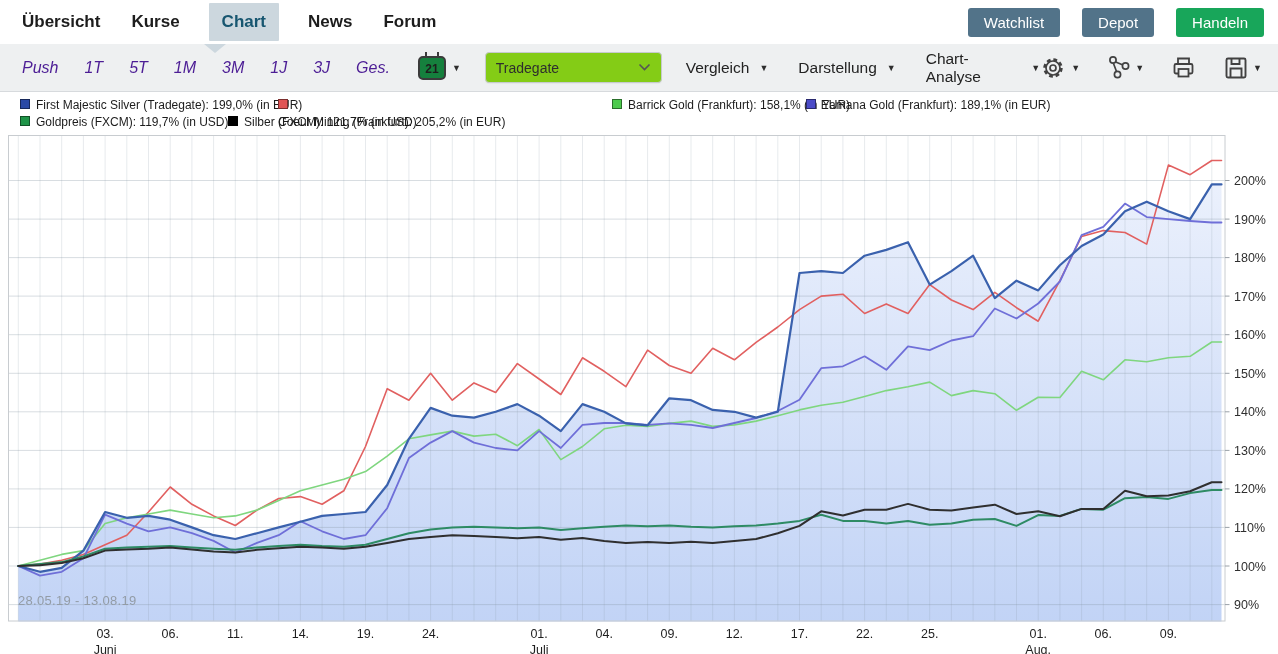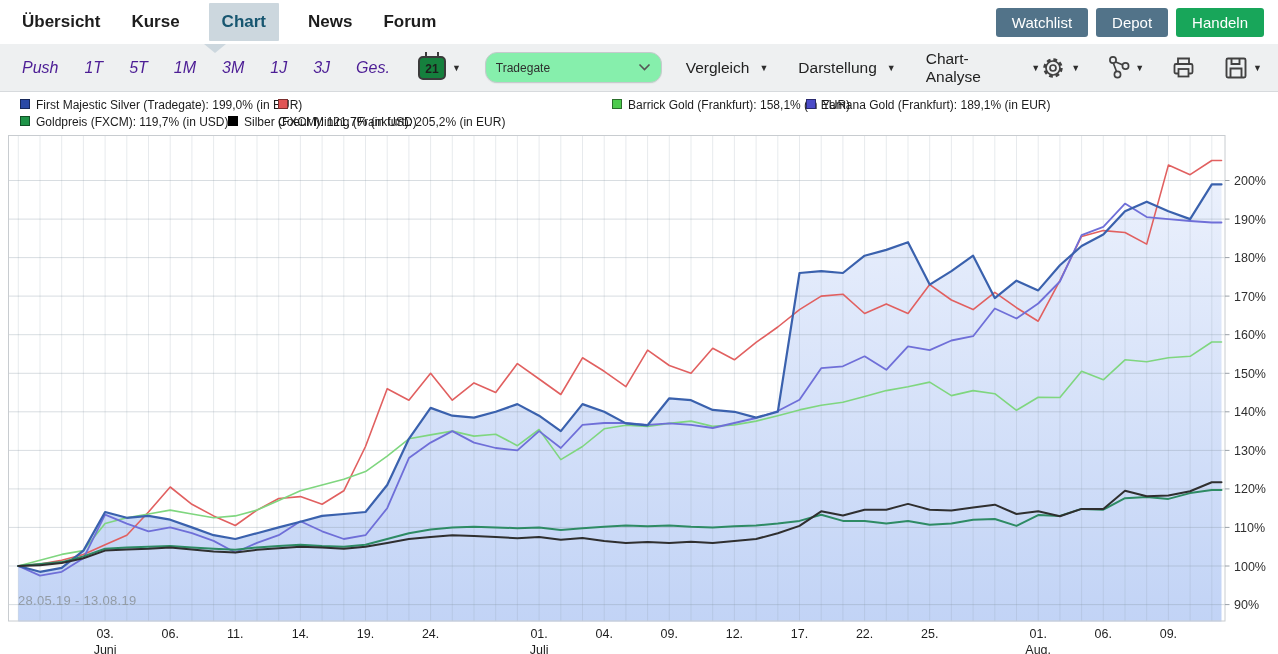--- a/index.html
+++ b/index.html
@@ -4,42 +4,42 @@
 <style>
   * { margin:0; padding:0; box-sizing:border-box; }
   html,body { width:1278px; height:654px; background:#fff; overflow:hidden;
               font-family:"Liberation Sans", sans-serif; }
 
   
   .nav { height:44px; display:flex; align-items:center; padding:0 14px 0 20px; background:#fff; }
   .tabs { display:flex; align-items:center; gap:27px; }
   .tab { font-size:17px; font-weight:600; color:#1d1d1d; cursor:pointer; padding:9px 2px; }
   .tab.active { background:#ccd7de; color:#175670; padding:9px 13px; border-radius:1px; }
-  .nav-buttons { margin-left:auto; display:flex; gap:8px; }
+  .nav-buttons { margin-left:auto; display:flex; gap:22px; }
   .nav-btn { border:none; color:#fff; font-size:15px; font-weight:500; padding:6px 16px;
              border-radius:3px; cursor:pointer; font-family:inherit; }
 
   
   .toolbar { position:relative; height:48px; background:#eef0f1; border-bottom:1px solid #d7dadd;
              display:flex; align-items:center; padding-left:22px; }
   .notch { position:absolute; left:204px; top:0; width:0; height:0;
            border-left:11px solid transparent; border-right:11px solid transparent;
            border-top:9px solid #ccd7de; }
   .ranges { display:flex; align-items:center; gap:26px; }
   .range { font-size:16px; color:#4c1d95; cursor:pointer;font-style:italic; }
   .cal-group { display:flex; align-items:center; gap:6px; margin-left:28px; cursor:pointer; }
   .cal { display:inline-block; width:28px; height:24px; border:2px solid #3b3b3b; border-radius:5px;
          background:#15803d; position:relative; font-weight:bold; font-size:12px; text-align:center;
          line-height:22px; color:#1d1d1d; }
   .cal::before,.cal::after { content:""; position:absolute; top:-6px; width:2px; height:5px; background:#3b3b3b; }
   .cal::before { left:5px; } .cal::after { right:5px; }
   .caret { font-size:9px; color:#2e2e2e; }
-  .venue { margin-left:24px; width:178px; height:31px; background:#86efac; border:1px solid #c6cacd;
-           border-radius:12px; display:flex; align-items:center; justify-content:space-between;
-           padding:0 10px; font-size:12px; color:#2e2e2e; cursor:pointer;
+  .venue { margin-left:24px; width:178px; height:31px; background:#84cc16; border:1px solid #c6cacd;
+           border-radius:4px; display:flex; align-items:center; justify-content:space-between;
+           padding:0 10px; font-size:14px; color:#2e2e2e; cursor:pointer;
            box-shadow:0 1px 1px rgba(0,0,0,0.04); }
   .menus { display:flex; align-items:center; gap:30px; margin-left:24px; }
   .menu { display:flex; align-items:center; gap:10px; font-size:15.5px; color:#232323; cursor:pointer; }
   .tool-icons { margin-left:auto; margin-right:16px; display:flex; align-items:center; gap:26px; }
   .tool-btn { display:flex; align-items:center; gap:4px; cursor:pointer; background:none; border:none; }
   .tool-btn svg { display:block; }
 
   
   .legend { position:relative; height:43px; background:#fff; font-size:12px; color:#1c1c1c; }
   .legend-item { position:absolute; display:flex; align-items:flex-start; gap:6px; cursor:pointer; white-space:nowrap; }

